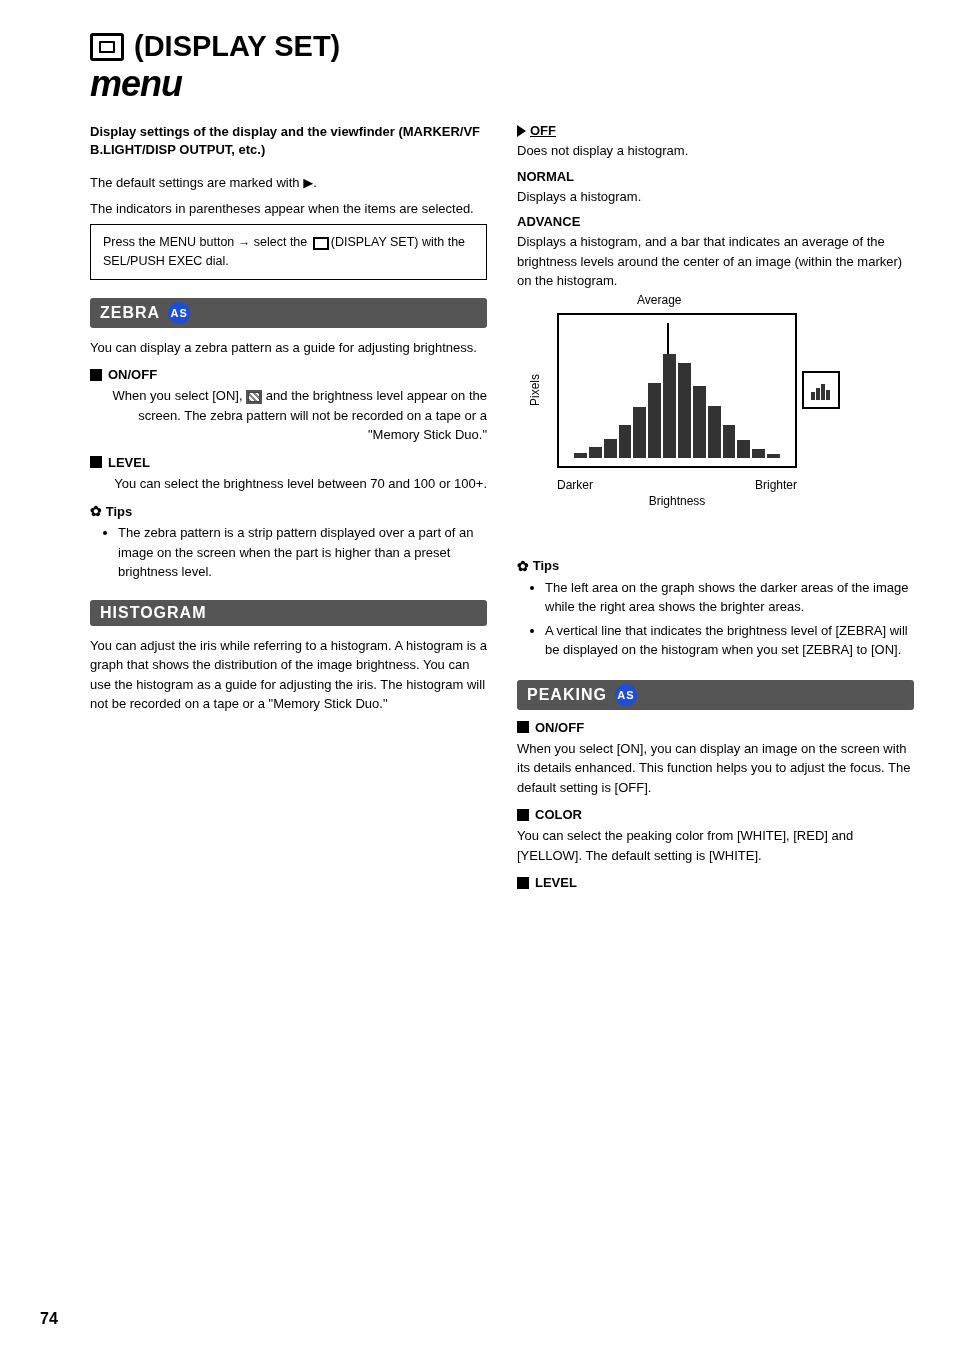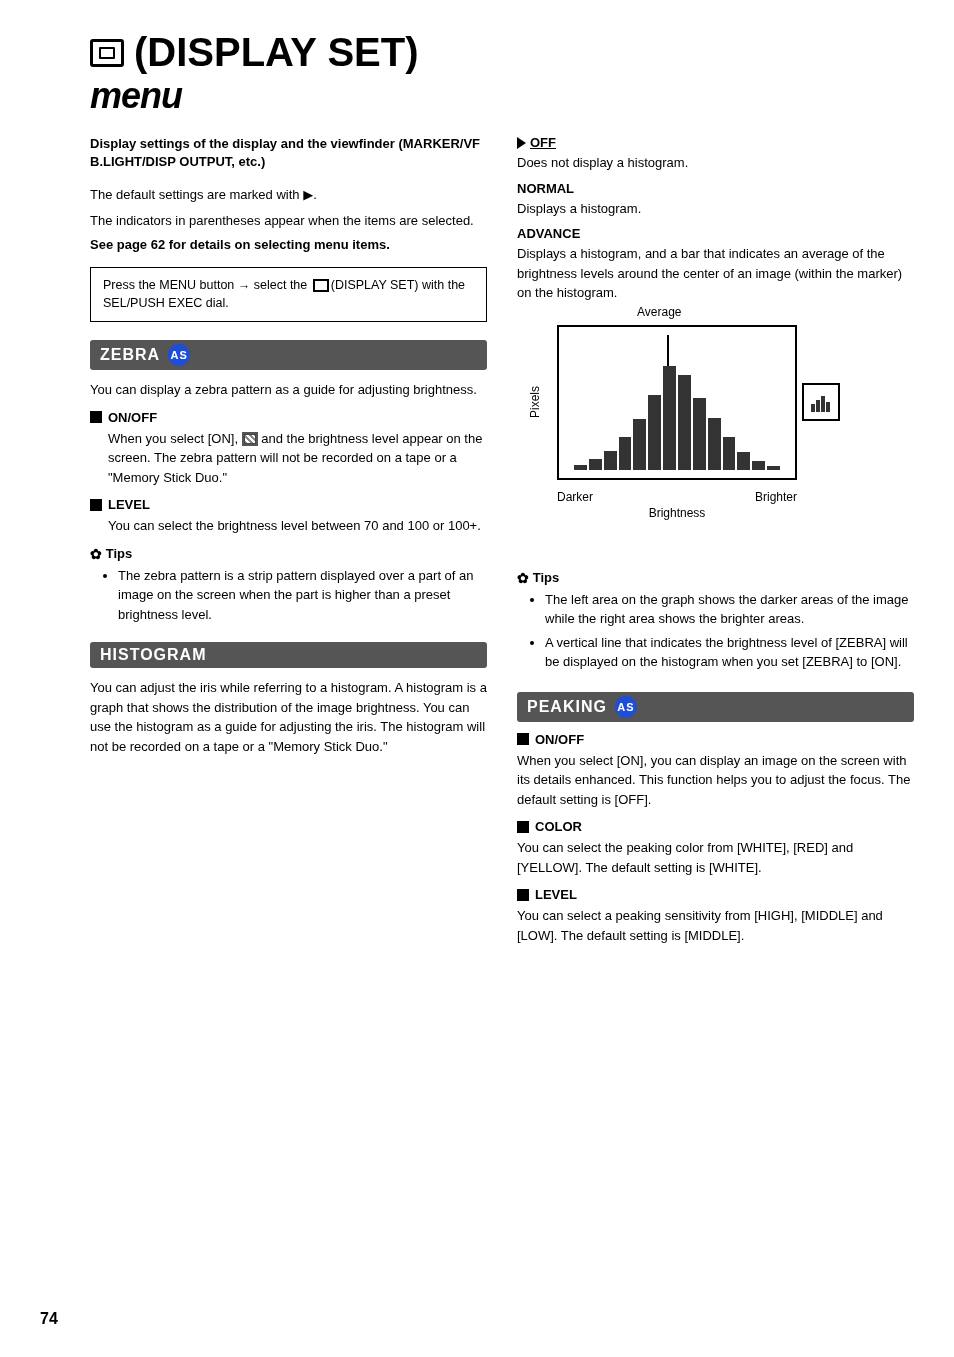--- a/index.html
+++ b/index.html
@@ -21,21 +21,21 @@
       min-width: 0;
     }
     .right-col {
       flex: 1;
       min-width: 0;
     }
     .page-title-block {
       margin-bottom: 18px;
     }
     .page-title-line1 {
-      font-size: 40px;
+      font-size: 29px;
       font-weight: bold;
       display: flex;
       align-items: center;
       gap: 10px;
     }
     .title-icon {
       width: 34px;
       height: 28px;
       border: 3px solid #000;
       border-radius: 3px;
@@ -125,20 +125,21 @@
       height: 12px;
       background: #000;
       display: inline-block;
       flex-shrink: 0;
     }
     .subsection-content {
       font-size: 13px;
       line-height: 1.5;
       margin-left: 18px;
       margin-bottom: 6px;
+      text-align: right;
     }
     .tips-header {
       font-weight: bold;
       font-size: 13px;
       display: flex;
       align-items: center;
       gap: 4px;
       margin-top: 10px;
       margin-bottom: 4px;
     }
@@ -225,21 +226,20 @@
       </div>
       <div class="page-title-line2">menu</div>
     </div>
 
     <div class="page-layout">
 
       <div class="left-col">
         <p class="subtitle">Display settings of the display and the viewfinder (MARKER/VF B.LIGHT/DISP OUTPUT, etc.)</p>
         <p class="intro-text">The default settings are marked with ▶.</p>
         <p class="intro-text">The indicators in parentheses appear when the items are selected.</p>
-        <p class="see-page">See page 62 for details on selecting menu items.</p>
 
         <div class="menu-instruction-box">
           <span>Press the MENU button → select the
             <span style="display:inline-block; width:16px; height:13px; border:2px solid #000; vertical-align:middle; margin: 0 2px;"></span>(DISPLAY SET) with the SEL/PUSH EXEC dial.</span>
         </div>
 
         <div>
           <div class="section-header">
             <span>ZEBRA</span>
             <span class="as-badge">AS</span>
@@ -367,18 +367,17 @@
           <div class="subsection-title">
             <span class="black-square"></span>
             <span>COLOR</span>
           </div>
           <p class="section-text">You can select the peaking color from [WHITE], [RED] and [YELLOW]. The default setting is [WHITE].</p>
 
           <div class="subsection-title">
             <span class="black-square"></span>
             <span>LEVEL</span>
           </div>
-          <p class="section-text">You can select a peaking sensitivity from [HIGH], [MIDDLE] and [LOW]. The default setting is [MIDDLE].</p>
         </div>
       </div>
     </div>
   </div>
 </div>
 
 </body></html>

